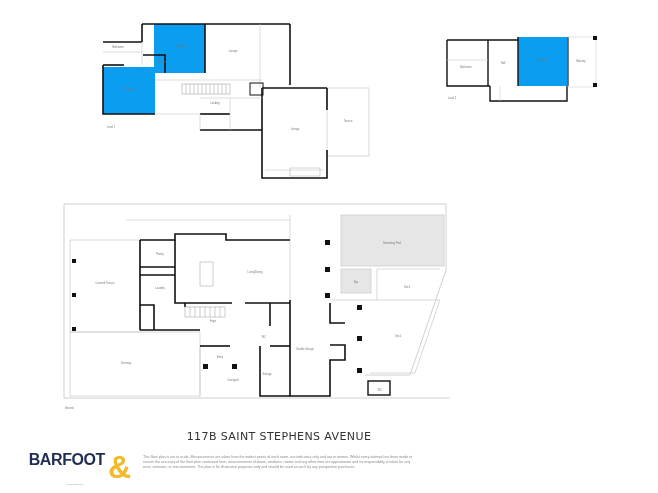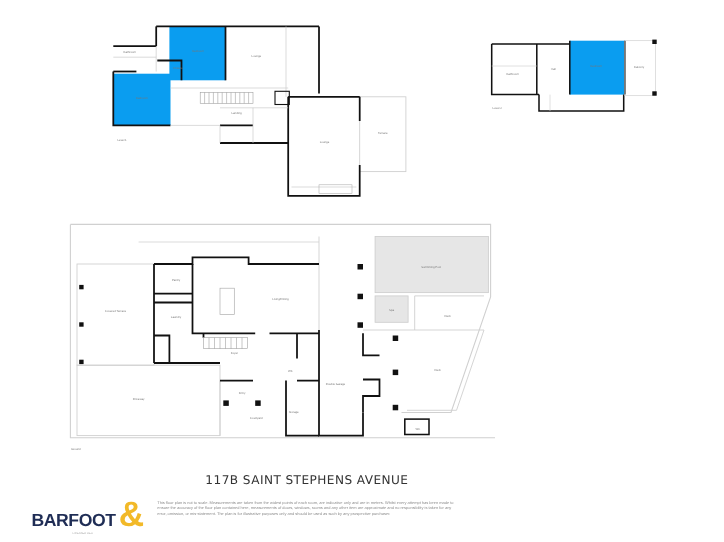--- a/index.html
+++ b/index.html
@@ -2,21 +2,21 @@
 <html><head>
 <meta charset="utf-8">
 <style>
   html, body { margin:0; padding:0; background:#ffffff; }
   body { width:658px; height:493px; position:relative; overflow:hidden; font-family:"Liberation Sans", sans-serif; }
   .plan { position:absolute; left:0; top:0; }
   .room-label { font-size:2.6px; fill:#777; font-family:"Liberation Sans", sans-serif; text-anchor:middle; }
   .title { position:absolute; left:0; width:558px; top:430px; text-align:center; font-size:11px; letter-spacing:0.4px; color:#333; font-family:"DejaVu Sans", sans-serif; }
   .disclaimer { position:absolute; left:143px; top:455px; width:270px; font-size:3.6px; line-height:5px; color:#8a8a8a; font-family:"Liberation Sans", sans-serif; }
   .logo { position:absolute; left:8px; top:452px; width:125px; height:36px; }
-  .logo .l1 { position:absolute; right:28px; top:0; font-size:16px; font-weight:bold; color:#1f2d55; letter-spacing:-0.4px; line-height:16px;margin-top:14px; }
+  .logo .l1 { position:absolute; right:28px; top:0; font-size:16px; font-weight:bold; color:#1f2d55; letter-spacing:-0.4px; line-height:16px; }
   .logo .l2 { position:absolute; left:0; top:14px; font-size:16px; font-weight:bold; color:#1f2d55; letter-spacing:-0.4px; line-height:16px; }
   .logo .amp { position:absolute; right:2px; top:-1px; font-size:32px; font-weight:bold; color:#f2b928; line-height:32px; }
   .logo .sub { position:absolute; left:58px; top:31px; font-size:2.5px; color:#aaa; }
 </style>
 </head>
 <body>
 
 <svg class="plan" width="658" height="425" viewBox="0 0 658 425" xmlns="http://www.w3.org/2000/svg">
 
   <g>

